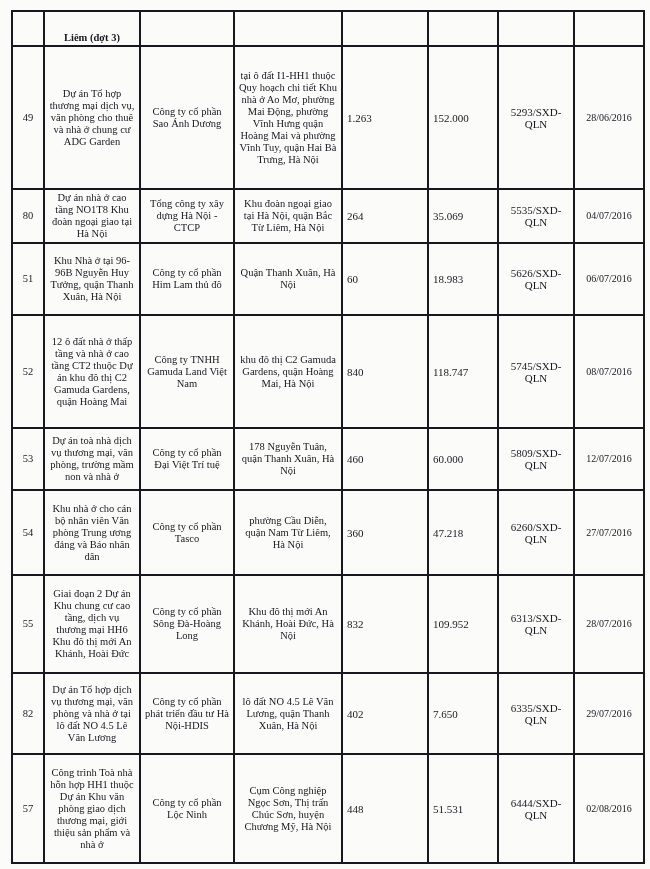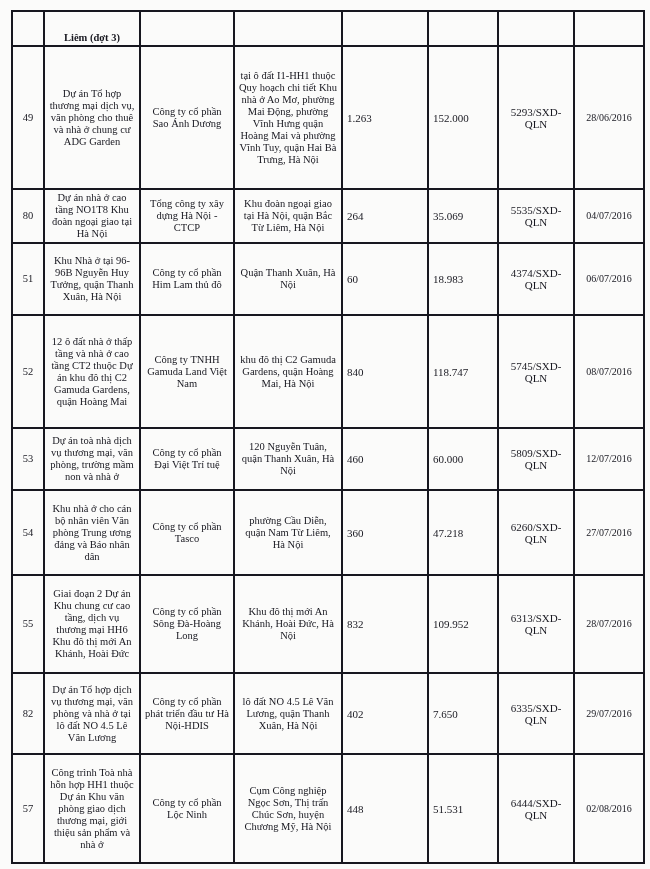--- a/index.html
+++ b/index.html
@@ -105,38 +105,38 @@
           <td class="col6">5535/SXD-QLN</td>
           <td class="col7">04/07/2016</td>
         </tr>
         <tr>
           <td class="col0">51</td>
           <td class="col1">Khu Nhà ở tại 96-96B Nguyễn Huy Tưởng, quận Thanh Xuân, Hà Nội</td>
           <td class="col2">Công ty cổ phần Him Lam thủ đô</td>
           <td class="col3">Quận Thanh Xuân, Hà Nội</td>
           <td class="col4">60</td>
           <td class="col5">18.983</td>
-          <td class="col6">4374/SXD-QLN</td>
+          <td class="col6">5626/SXD-QLN</td>
           <td class="col7">06/07/2016</td>
         </tr>
         <tr>
           <td class="col0">52</td>
           <td class="col1">12 ô đất nhà ở thấp tầng và nhà ở cao tầng CT2 thuộc Dự án khu đô thị C2 Gamuda Gardens, quận Hoàng Mai</td>
           <td class="col2">Công ty TNHH Gamuda Land Việt Nam</td>
           <td class="col3">khu đô thị C2 Gamuda Gardens, quận Hoàng Mai, Hà Nội</td>
           <td class="col4">840</td>
           <td class="col5">118.747</td>
           <td class="col6">5745/SXD-QLN</td>
           <td class="col7">08/07/2016</td>
         </tr>
         <tr>
           <td class="col0">53</td>
           <td class="col1">Dự án toà nhà dịch vụ thương mại, văn phòng, trường mầm non và nhà ở</td>
           <td class="col2">Công ty cổ phần Đại Việt Trí tuệ</td>
-          <td class="col3">120 Nguyễn Tuân, quận Thanh Xuân, Hà Nội</td>
+          <td class="col3">178 Nguyễn Tuân, quận Thanh Xuân, Hà Nội</td>
           <td class="col4">460</td>
           <td class="col5">60.000</td>
           <td class="col6">5809/SXD-QLN</td>
           <td class="col7">12/07/2016</td>
         </tr>
         <tr>
           <td class="col0">54</td>
           <td class="col1">Khu nhà ở cho cán bộ nhân viên Văn phòng Trung ương đảng và Báo nhân dân</td>
           <td class="col2">Công ty cổ phần Tasco</td>
           <td class="col3">phường Cầu Diễn, quận Nam Từ Liêm, Hà Nội</td>

